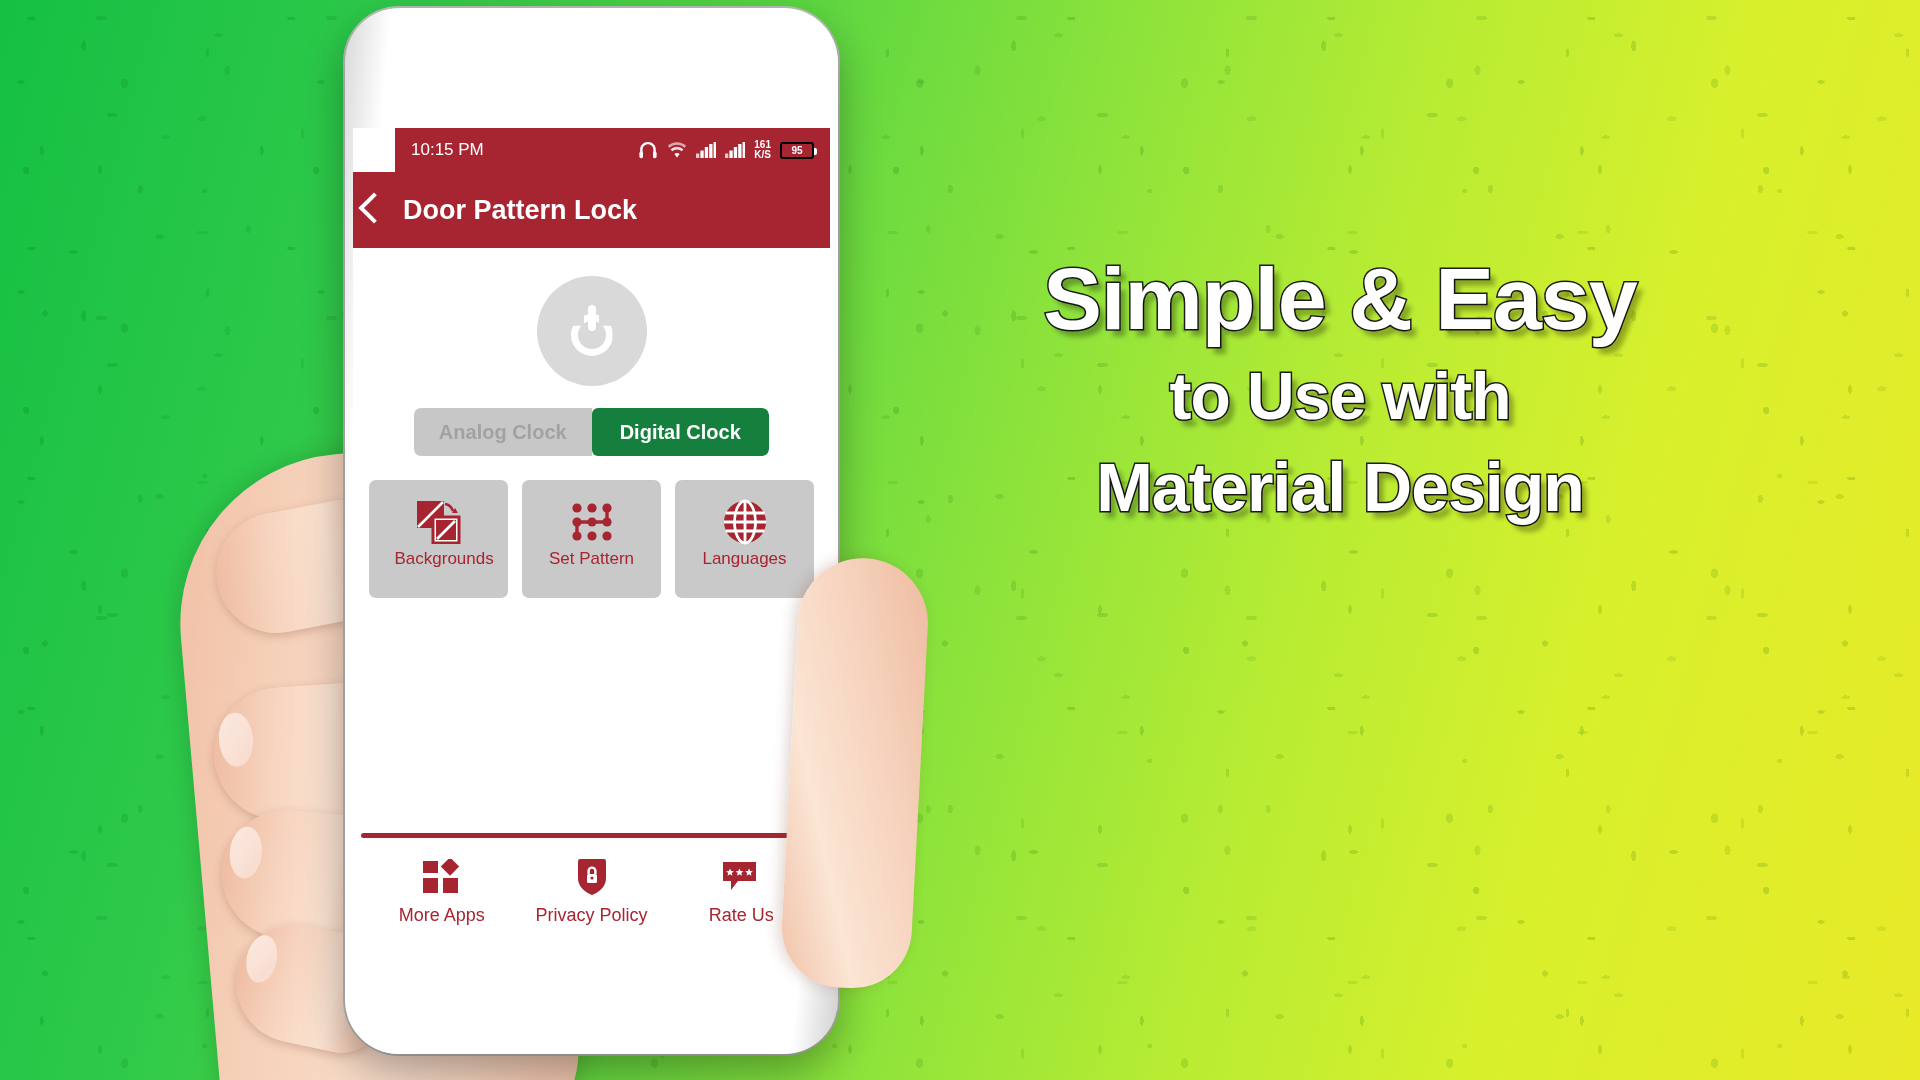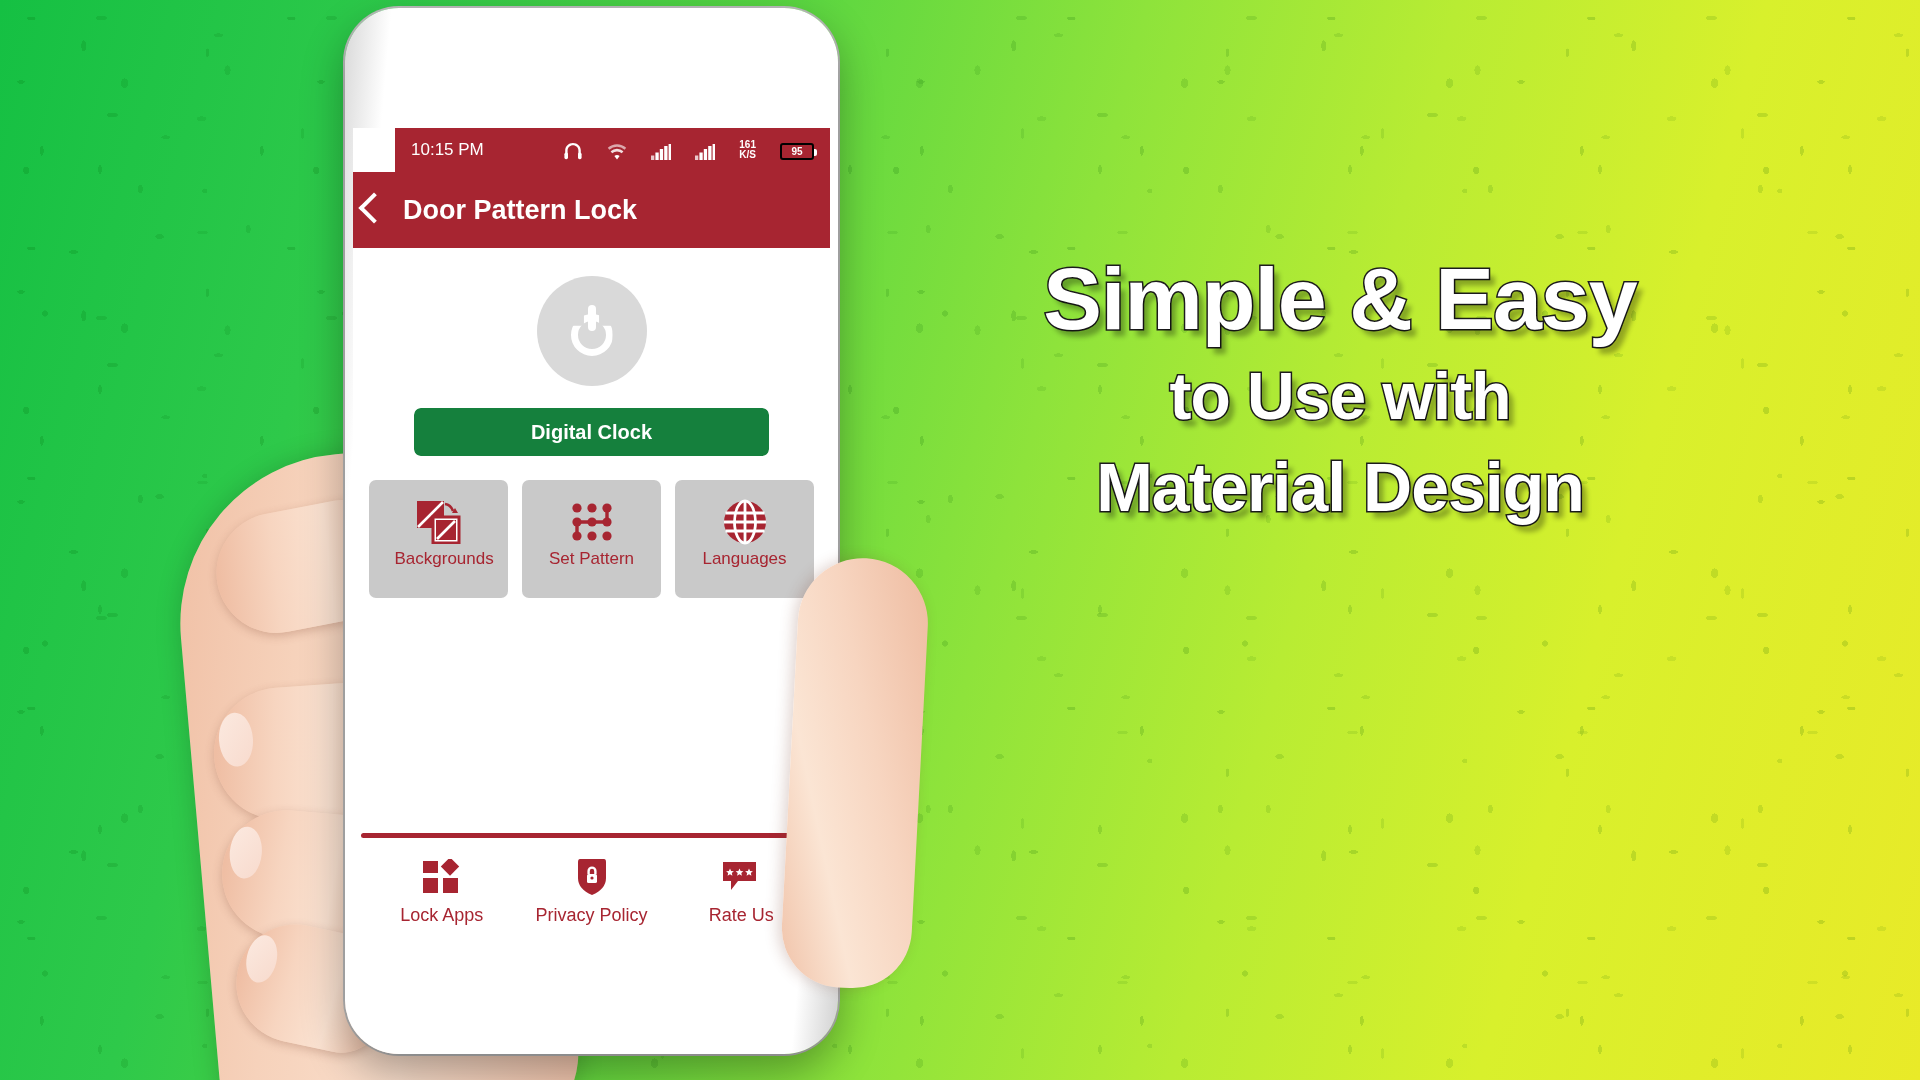--- a/index.html
+++ b/index.html
@@ -119,21 +119,21 @@
     overflow:hidden;
   }
 
   
   #statusbar{
     height:44px; background:#a72531;
     display:flex; align-items:center; justify-content:space-between;
     padding:0 16px;
     color:#ffffff; font-size:17px;margin-left:42px;
   }
-  #status-icons{ display:flex; align-items:flex-end; gap:24px; }
+  #status-icons{ display:flex; align-items:center; gap:9px; }
   .si{ display:block; }
   #netspeed{ font-size:10px; line-height:10px; text-align:center; font-weight:bold; }
   #battery{
     width:34px; height:17px; border:2px solid #000000; border-radius:3px;
     position:relative; display:flex; align-items:center; justify-content:center;
     font-size:10px; font-weight:bold;
   }
   #battery:after{
     content:""; position:absolute; right:-5px; top:4px;
     width:3px; height:7px; background:#fff; border-radius:0 2px 2px 0;
@@ -297,20 +297,21 @@
       <div id="power-wrap">
         <div id="power-btn">
           <span id="power-glyph">
             <span class="ring"></span>
               <span class="stem"></span>
           </span>
         </div>
       </div>
 
       <div id="clock-toggle">
+        <div class="seg off">Analog Clock</div>
         <div class="seg on">Digital Clock</div>
       </div>
 
       <div id="cards">
 
         <div class="card" id="card-backgrounds">
           <span class="ico">
             <svg width="46" height="44" viewBox="0 0 46 44">
               <rect x="1" y="1" width="27" height="27" fill="#a72531"></rect>
               <path d="M2 27 L27 2" stroke="#fff" stroke-width="2.6"></path>
@@ -366,21 +367,21 @@
 
           <div class="nav-item">
             <span class="ico">
               <svg width="40" height="36" viewBox="0 0 40 36">
                 <rect x="1" y="2" width="15" height="12" fill="#a72531"></rect>
                 <rect x="1" y="19" width="15" height="15" fill="#a72531"></rect>
                 <rect x="21" y="19" width="15" height="15" fill="#a72531"></rect>
                 <rect x="21.5" y="1" width="13" height="13" fill="#a72531" transform="rotate(45 28 7.5)"></rect>
               </svg>
             </span>
-            <span class="lbl">Lock Apps</span>
+            <span class="lbl">More Apps</span>
           </div>
 
           <div class="nav-item">
             <span class="ico">
               <svg width="32" height="38" viewBox="0 0 32 38">
                 <path d="M16 1 L28 1 Q30 1 30 4 L30 20 Q30 31 16 37 Q2 31 2 20 L2 4 Q2 1 4 1 Z" fill="#a72531"></path>
                 <rect x="11" y="16" width="10" height="9" rx="1.6" fill="#fff"></rect>
                 <path d="M12.6 16 V13 a3.4 3.4 0 016.8 0 V16" stroke="#fff" stroke-width="2.4" fill="none"></path>
                 <circle cx="16" cy="20" r="1.6" fill="#a72531"></circle>
               </svg>

